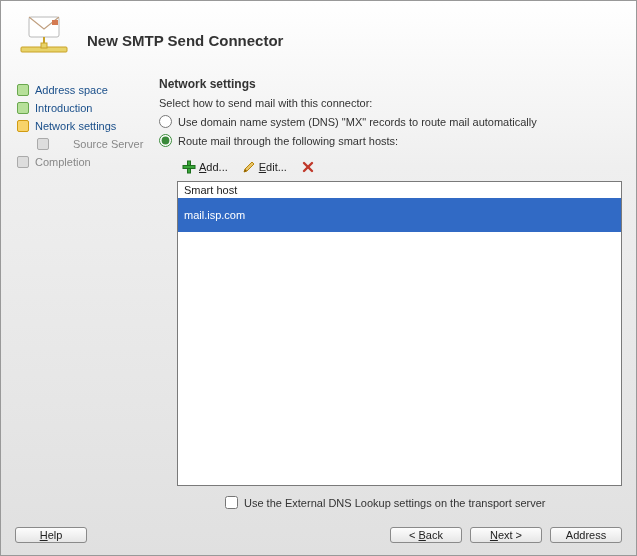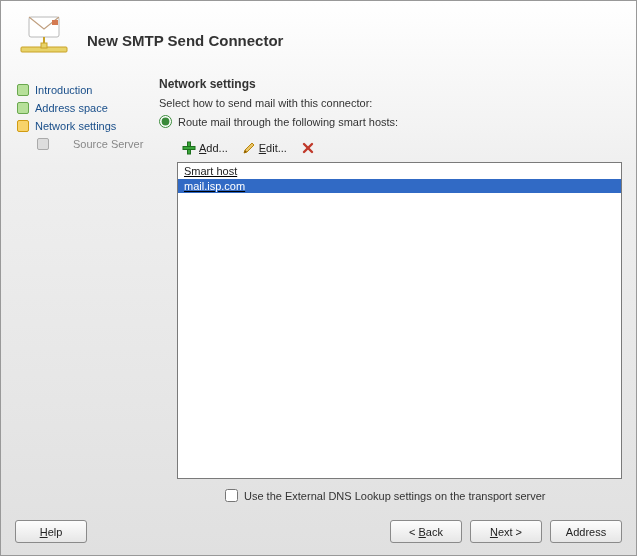--- a/index.html
+++ b/index.html
@@ -118,35 +118,34 @@
   .tool-btn .u { text-decoration: underline; }
   svg.ico { width: 14px; height: 14px; display: block; }
   .listbox-wrap {
     flex: 1;
     margin-left: 18px;
     border: 1px solid #7a7a7a;
     background: #fff;
     display: flex;
     flex-direction: column;
     min-height: 0;
-    text-decoration: underline;
   }
   .listbox-header {
     padding: 2px 6px;
     color: #222;
     background: #fff;
     border-bottom: 0;
   }
   .listbox-body {
     flex: 1;
     background: #fff;
     overflow: auto;
   }
   .list-row {
-    padding: 1px 6px;
+    padding: 11px 6px;
     color: #222;
     white-space: nowrap;
   }
   .list-row.selected {
     background: #316ac5;
     color: #fff;
   }
   .checkbox-row {
     display: flex;
     align-items: center;
@@ -160,21 +159,21 @@
   }
   .footer {
     padding: 8px 14px 12px 14px;
     display: flex;
     align-items: center;
   }
   .footer .spacer { flex: 1; }
   .btn {
     font: inherit;
     min-width: 72px;
-    height: 23px;
+    height: 16px;
     padding: 0 10px;
     background: linear-gradient(to bottom, #fdfdfd, #e6e6e6);
     border: 1px solid #8a8a8a;
     border-radius: 3px;
     color: #222;
     cursor: pointer;
     margin-left: 8px;
   }
   .btn .u { text-decoration: underline; }
   .btn.help { margin-left: 0; }
@@ -194,40 +193,48 @@
         <rect x="26" y="32" width="6" height="5" fill="#e8d36a" stroke="#c9a227"></rect>
       </svg>
     </div>
     <div class="header-title">New SMTP Send Connector</div>
   </div>
 
   <div class="main">
     <div class="sidebar">
       <div class="sidebar-item">
         <span class="sb-icon done"></span>
-        <span>Introduction</span>
+        <span>Address space</span>
       </div>
       <div class="sidebar-item">
         <span class="sb-icon done"></span>
-        <span>Address space</span>
+        <span>Introduction</span>
       </div>
       <div class="sidebar-item">
         <span class="sb-icon current"></span>
         <span>Network settings</span>
       </div>
       <div class="sidebar-item child disabled">
         <span class="sb-icon pending"></span>
         <span>Source Server</span>
       </div>
+      <div class="sidebar-item disabled">
+        <span class="sb-icon pending"></span>
+        <span>Completion</span>
+      </div>
     </div>
 
     <div class="content">
       <div class="content-title">Network settings</div>
       <div class="instruction">Select how to send mail with this connector:</div>
 
+      <label class="radio-row">
+        <input type="radio" name="route" style="">
+        <span>Use domain name system (DNS) "MX" records to route mail automatically</span>
+      </label>
       <label class="radio-row">
         <input type="radio" name="route" checked="" style="">
         <span>Route mail through the following smart hosts:</span>
       </label>
 
       <div class="toolbar">
         <span class="tool-btn">
           <svg class="ico" viewBox="0 0 14 14">
             <rect x="5.5" y="1" width="3" height="12" fill="#3aa53a" stroke="#1e6f1e"></rect>
             <rect x="1" y="5.5" width="12" height="3" fill="#3aa53a" stroke="#1e6f1e"></rect>

